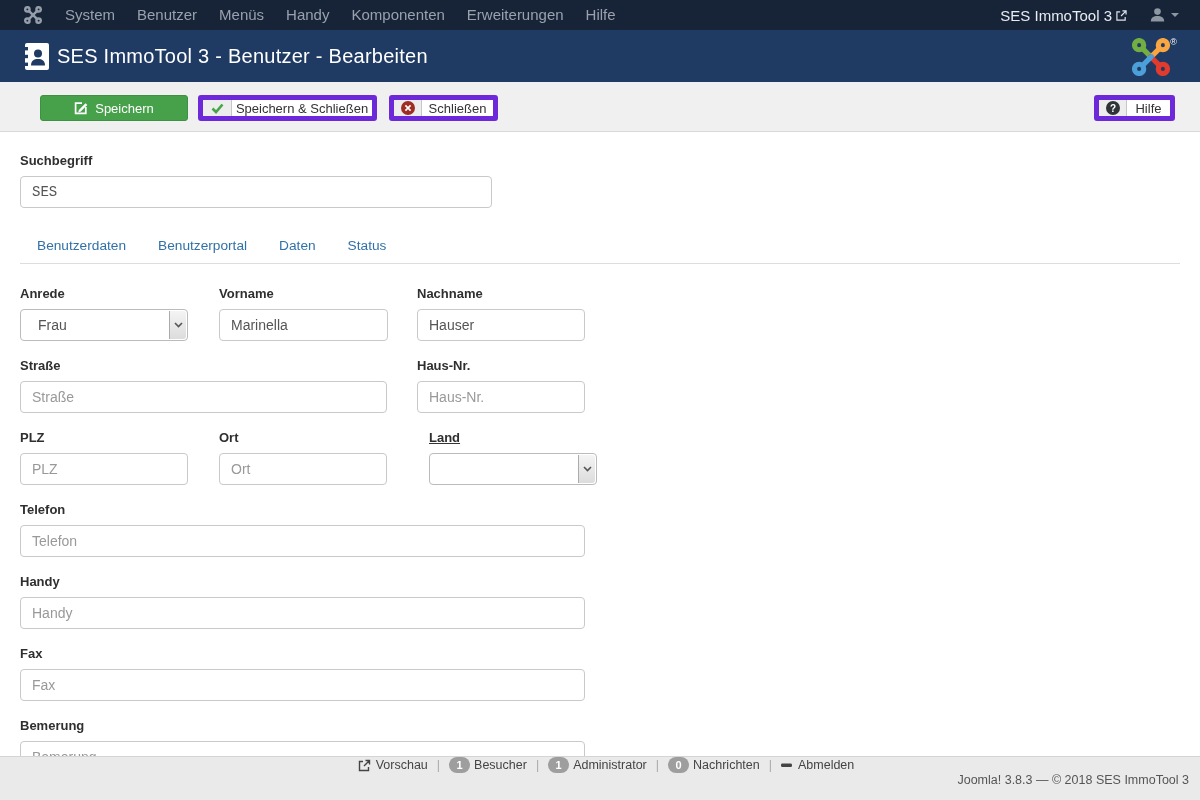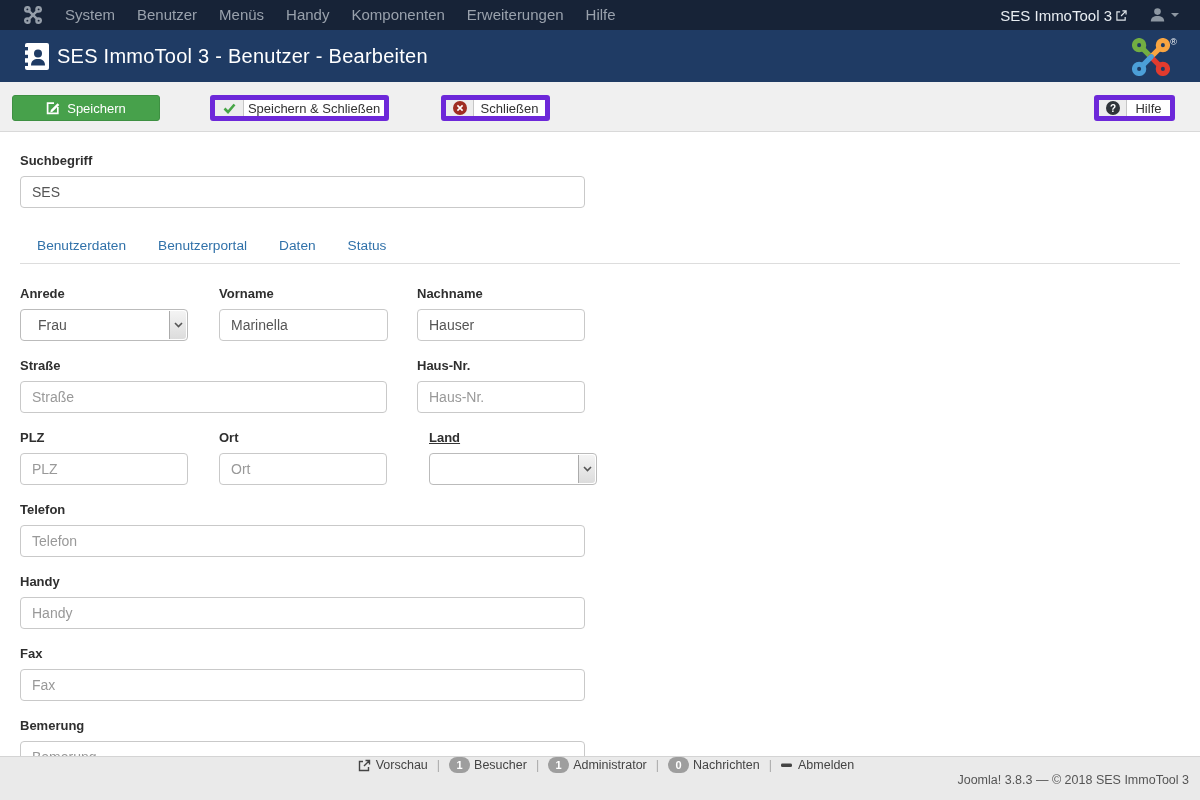--- a/index.html
+++ b/index.html
@@ -22,37 +22,37 @@
   border-left:4px solid transparent; border-right:4px solid transparent; border-top:4px solid #8d97a2; }
 
 .header { height:52px; background:#1f3b64; display:flex; align-items:center; }
 .header .hicon { margin-left:25px; }
 .header .htitle { margin-left:8px; color:#fff; font-size:20px; letter-spacing:0.25px; }
 .hlogo { margin-left:auto; margin-right:23px; display:flex; align-items:flex-start; }
 .hlogo .jtext { color:#fff; font-size:31px; letter-spacing:3.5px; line-height:40px; margin-left:7px; font-weight:normal; }
 .hlogo sup { color:#fff; font-size:9px; }
 
 .toolbar { height:50px; background:#f0f0f0; border-bottom:1px solid #d9d9d9; position:relative; }
-.btnrow { position:absolute; left:12px; top:13px; display:flex;gap:40px; }
+.btnrow { position:absolute; left:40px; top:13px; display:flex; }
 .btn { height:26px; border-radius:3px; display:inline-flex; align-items:center; font-size:13px; }
 .btn-green { width:148px; background:#47a14b; border:1px solid #3e9042; color:#fff; justify-content:center; }
 .btn-green svg { margin-right:7px; }
 .btn-split { border:5px solid #6d28d9; background:#fff; padding:0; overflow:hidden; margin-left:10px; }
 .seg-icon { align-self:stretch; display:flex; align-items:center; justify-content:center;
   background:#ededed; border-right:1px solid #c6c6c6; }
 .seg-text { display:flex; align-items:center; justify-content:center; color:#333; }
 .btn-hilfe { position:absolute; right:25px; top:13px; margin-left:0; }
 
 .content { padding:0 20px; }
 label.ctl { display:block; font-size:13px; font-weight:bold; color:#2f2f2f; line-height:14px; margin:0 0 8px 0; }
 .inp { height:32px; border:1px solid #c9c9c9; border-radius:4px; background:#fff;
   font-family:"Liberation Sans", sans-serif; font-size:14px; color:#555; padding:0 11px; width:100%; display:block; }
 .inp::placeholder { color:#999; opacity:1; }
 .search { margin-top:22px; }
-.search .inp { width:565px; margin-top:6px; }
+.search .inp { width:472px; margin-top:6px;font-family:Liberation Mono, monospace; }
 
 .tabs { margin-top:20px; display:flex; border-bottom:1px solid #ddd; padding-left:1px; }
 .tabs .tab { font-size:13.7px; line-height:18px; padding:9px 16px 8px; color:#3071a9; }
 .tabs .tab.active { padding:9px 14px 8px; margin-left:-2.5px; }
 .tabs .tab.active { color:#333; background:#fff; border:1px solid #ddd; border-bottom:1px solid #fff;
   border-radius:4px 4px 0 0; margin-bottom:-1px; margin-left:0; }
 
 .form { margin-top:23px; }
 .frow { display:flex; }
 .cg { margin-bottom:18px; }

